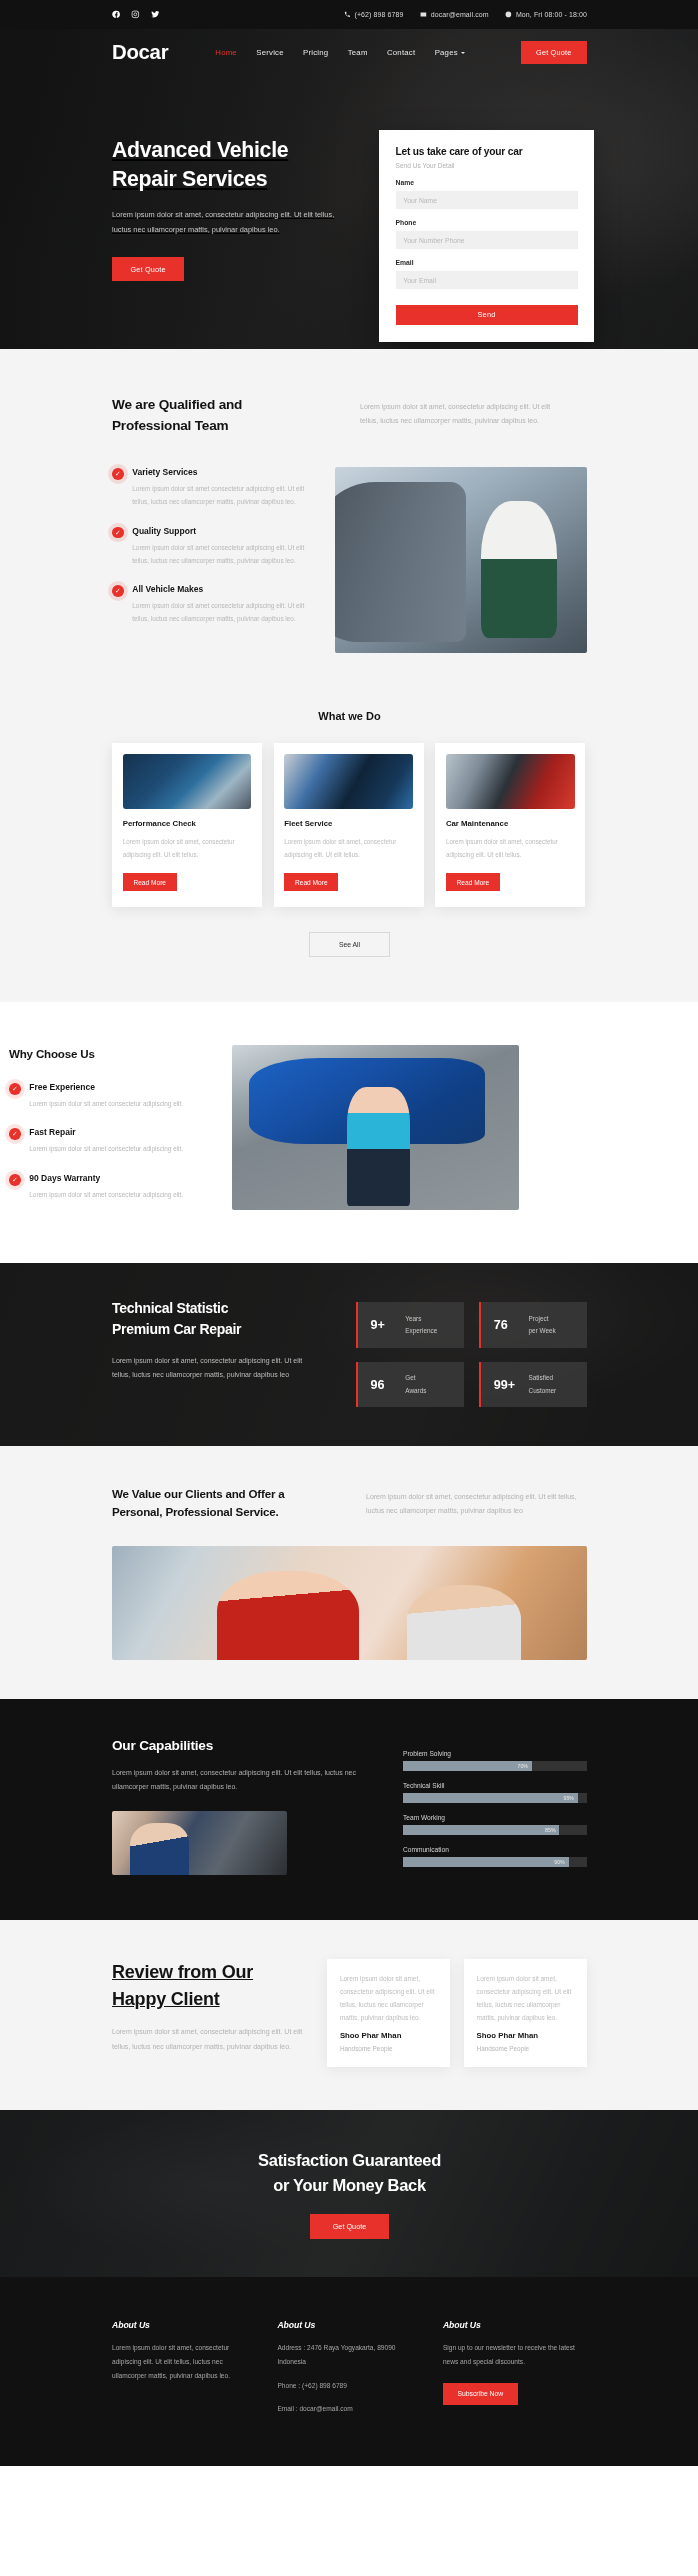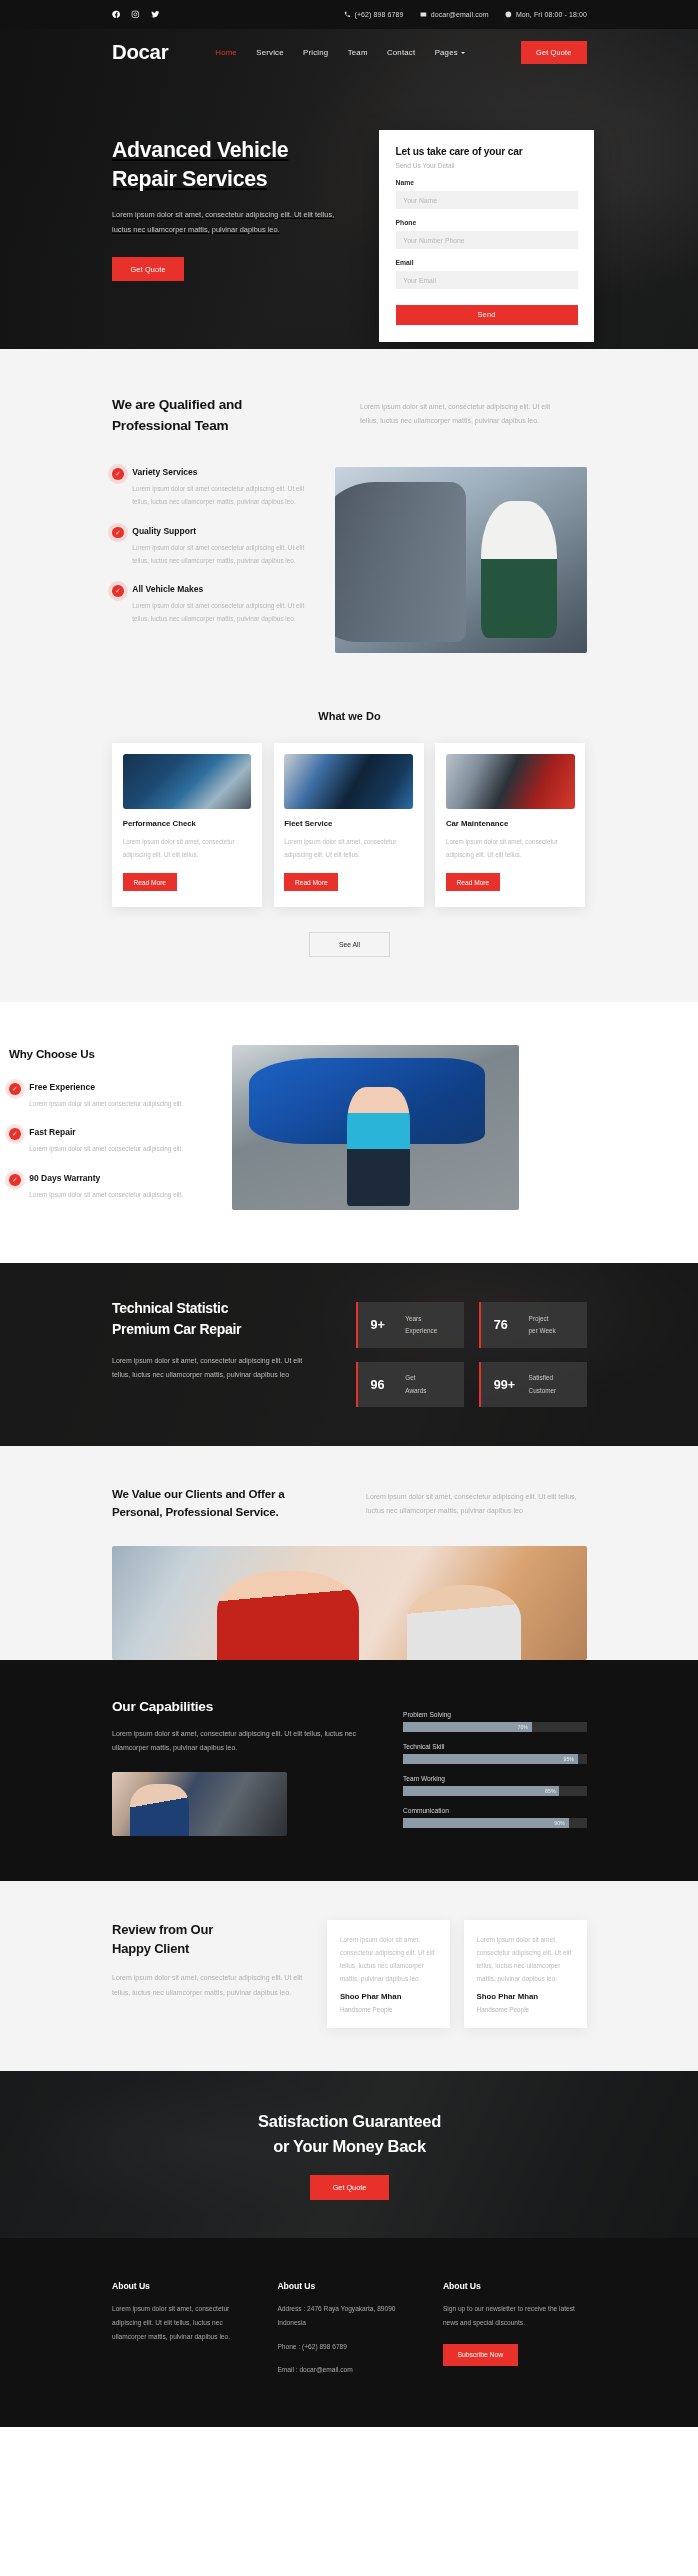--- a/index.html
+++ b/index.html
@@ -233,21 +233,21 @@
     flex: 1; padding-top: 3.9px;
   }
   .stat {
     background: rgba(58,58,58,.82); border-left: 2.4px solid #e8312a;
     padding: 10.7px 9.7px 10.7px 12.6px; display: flex; align-items: center; gap: 10.7px;
   }
   .stat-num { color: #fff; font-size: 12.6px; font-weight: 700; min-width: 24px;}
   .stat-lbl { color: #c9c9c9; font-size: 6.4px; line-height: 1.9; }
 
   
-  .values { padding-top: 39px; }
+  .values { padding-top: 39px; padding-bottom: 39px; }
   .values-head { display: flex; gap: 29px; align-items: flex-start; }
   .values-head .h2 { width: 225px; flex: none; font-size: 11.6px; }
   .values-head .muted { flex: 1; padding-top: 4.9px; }
   .ph-team {
     margin-top: 25px; width: 100%; height: 114px; position: relative; overflow: hidden;
     background: linear-gradient(120deg,#9fb0bd 0%,#c9d3d9 16%,#e8d6c6 38%,#f0ddd0 58%,#d8a271 78%,#b5835a 100%);
   }
   .ph-team:before {
     content:""; position:absolute; left:22%; bottom:0; width:30%; height:78%;
     background: linear-gradient(175deg,#f2cdb2 0 30%, #c4231c 30% 100%);
@@ -279,21 +279,21 @@
   .bar-track { width: 100%; height: 9.7px; background: #333333; position: relative; }
   .bar-fill {
     height: 100%; background: #8b9aa4; display: flex; align-items: center;
     justify-content: flex-end; padding-right: 3.9px;
   }
   .bar-pct { color: #eaeaea; font-size: 5.2px; }
 
   
   .reviews { padding-top: 39px; padding-bottom: 43px; display: flex; gap: 21.3px; }
   .rev-left { width: 194px; flex: none; }
-  .rev-left .h2 { font-size: 13px; line-height: 1.5; }
+  .rev-left .h2 { font-size: 18px; line-height: 1.5; text-decoration: underline; }
   .rev-left p { color: #b2b2b2; font-size: 7px; line-height: 2.05; margin-top: 12.6px; }
   .rev-cards { display: flex; gap: 13.6px; flex: 1; }
   .rev-card {
     background: #fff; padding: 13.6px 12.6px 14.6px 12.6px; flex: 1;
     box-shadow: 0 2.9px 13.6px rgba(0,0,0,.07);
   }
   .rev-card p.quote { color: #bdbdbd; font-size: 6.5px; line-height: 2.0; }
   .rev-name { font-size: 7.8px; font-weight: 700; color: #141414; margin-top: 7px; }
   .rev-role { font-size: 6.4px; color: #b5b5b5; margin-top: 4.9px; }
 
@@ -311,21 +311,21 @@
     filter: saturate(.5);
   }
   .cta-bg:after { content:""; position:absolute; inset:0; background: rgba(18,18,18,.74); }
   .cta-inner { position: relative; z-index: 5; text-align: center; }
   .cta h2 { color: #fff; font-size: 16.5px; font-weight: 700; line-height: 1.55; letter-spacing:-0.3px;}
   .cta .btn-red { margin-top: 15.5px; font-size: 7.3px; padding: 7.8px 23px; }
 
   
   .footer { padding: 43px 112px 50px 112px; display: flex; gap: 21.3px; background: #111; }
   .fcol { flex: 1; }
-  .fcol h4 { color: #fff; font-size: 8.7px; font-weight: 700; letter-spacing: -0.1px;}
+  .fcol h4 { color: #fff; font-size: 8.7px; font-weight: 700; letter-spacing: -0.1px; font-style: italic;}
   .fcol p { color: #a6a6a6; font-size: 6.6px; line-height: 2.1; margin-top: 11.6px; }
   .fcol p.tight { margin-top: 9.7px; }
   .fcol .btn-red { margin-top: 13.6px; font-size: 6.8px; padding: 7.8px 14.6px; }
 </style>
 </head>
 <body>
 
 <div class="page">
 
   <div class="topbar">

